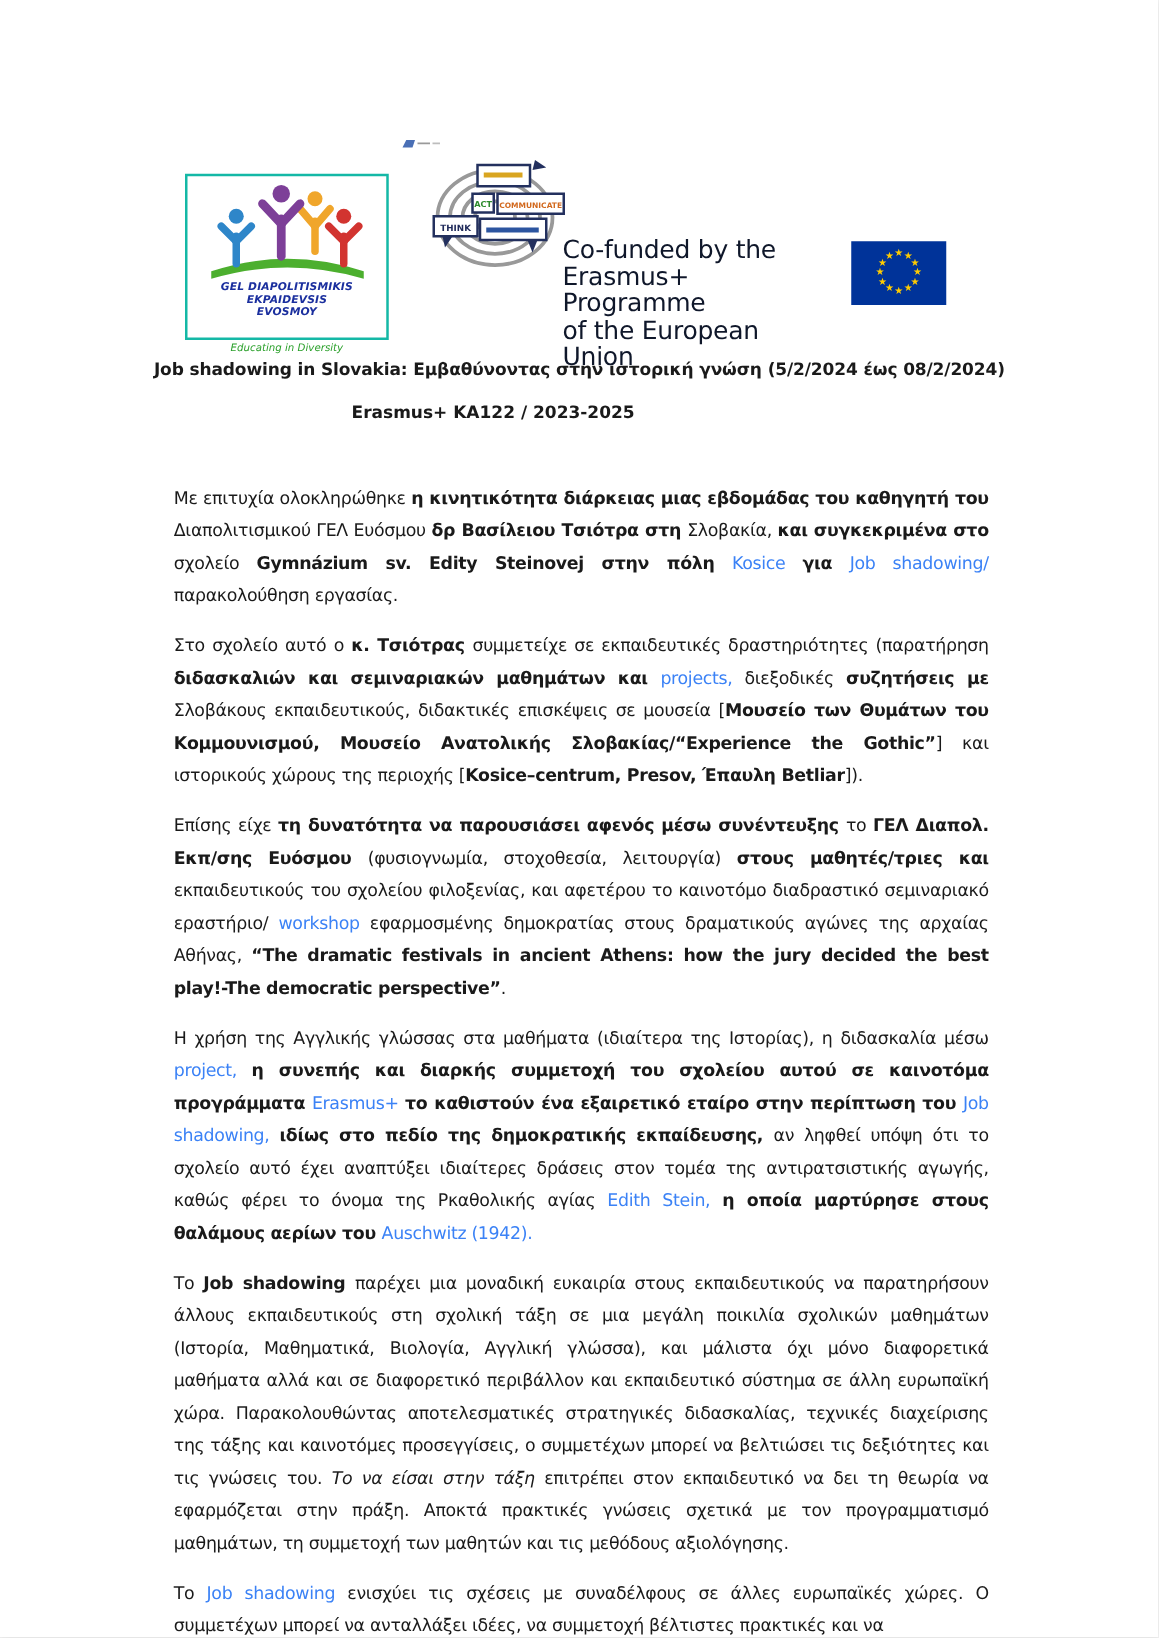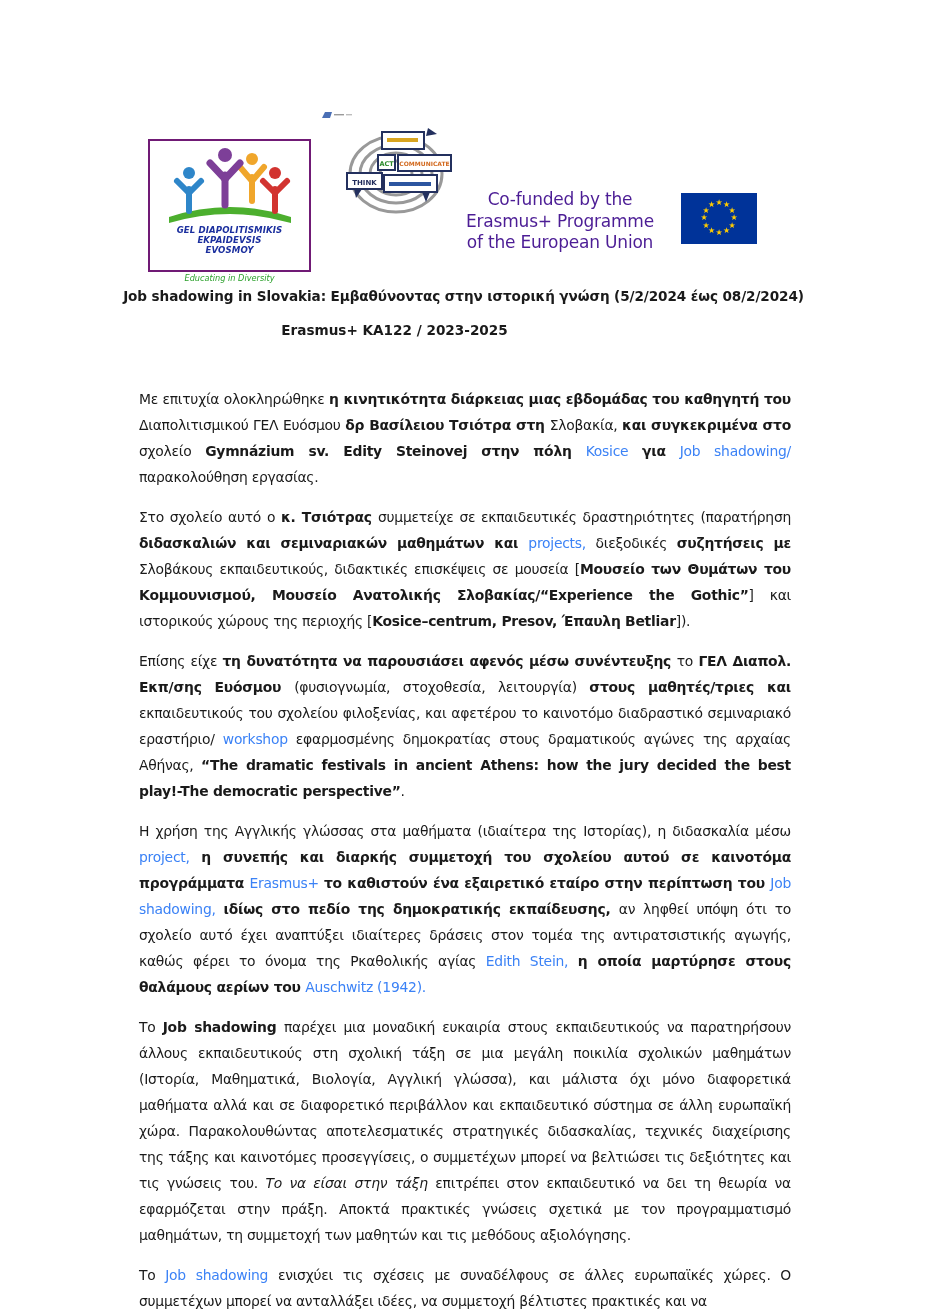--- a/index.html
+++ b/index.html
@@ -5,29 +5,29 @@
   html,body{margin:0;padding:0;background:#e9e9e9;}
   .page{
     position:relative;width:927px;height:1310px;background:#ffffff;
     font-family:"DejaVu Sans",sans-serif;color:#1a1a1a;overflow:hidden;
     margin:0 auto;box-shadow:0 0 6px rgba(0,0,0,.25);
   }
   
   .mini-mark{position:absolute;left:321px;top:106px;width:40px;height:12px;}
   .school-logo{
     position:absolute;left:148px;top:139px;width:163px;height:133px;
-    border:2px solid #701a75;box-sizing:border-box;text-align:center;background:#fff;
+    border:2px solid #14b8a6;box-sizing:border-box;text-align:center;background:#fff;
   }
   .school-logo svg{display:block;margin:2px auto 0;}
   .school-name{color:#1b2f9e;font-weight:bold;font-style:italic;font-size:8.6px;line-height:10px;letter-spacing:.1px;}
   .school-tag{color:#2ba02b;font-weight:normal;font-style:italic;font-size:8.2px;line-height:10px;margin-top:18px;}
   .bubbles-logo{position:absolute;left:342px;top:122px;width:120px;height:112px;}
   .eu-text{
-    position:absolute;left:450px;top:189px;width:220px;text-align:center;
-    color:#4c1d95;font-size:17px;line-height:21.5px;letter-spacing:-0.2px;
+    position:absolute;left:450px;top:189px;width:220px;text-align:left;
+    color:#0f172a;font-size:20px;line-height:21.5px;letter-spacing:-0.2px;
   }
   .eu-flag{position:absolute;left:681px;top:193px;width:76px;height:51px;background:#003399;}
   .eu-flag .star{position:absolute;color:#ffcc00;font-size:8px;line-height:10px;width:8px;text-align:center;}
   
   .doc-title{
     position:absolute;left:0;top:288px;width:927px;text-align:center;
     font-weight:bold;font-size:13.6px;white-space:nowrap;letter-spacing:-0.1px;
   }
   .doc-subtitle{
     position:absolute;left:0;top:322px;width:789px;text-align:center;

